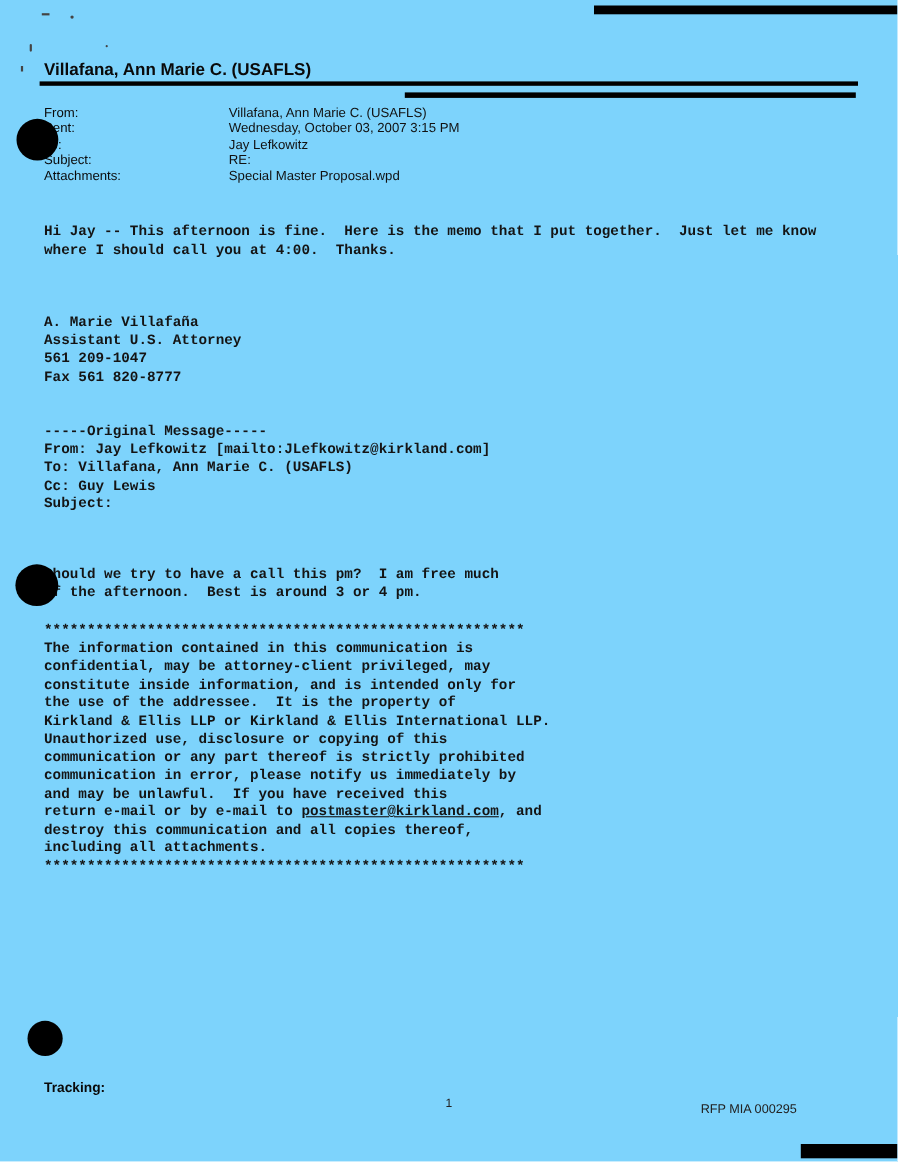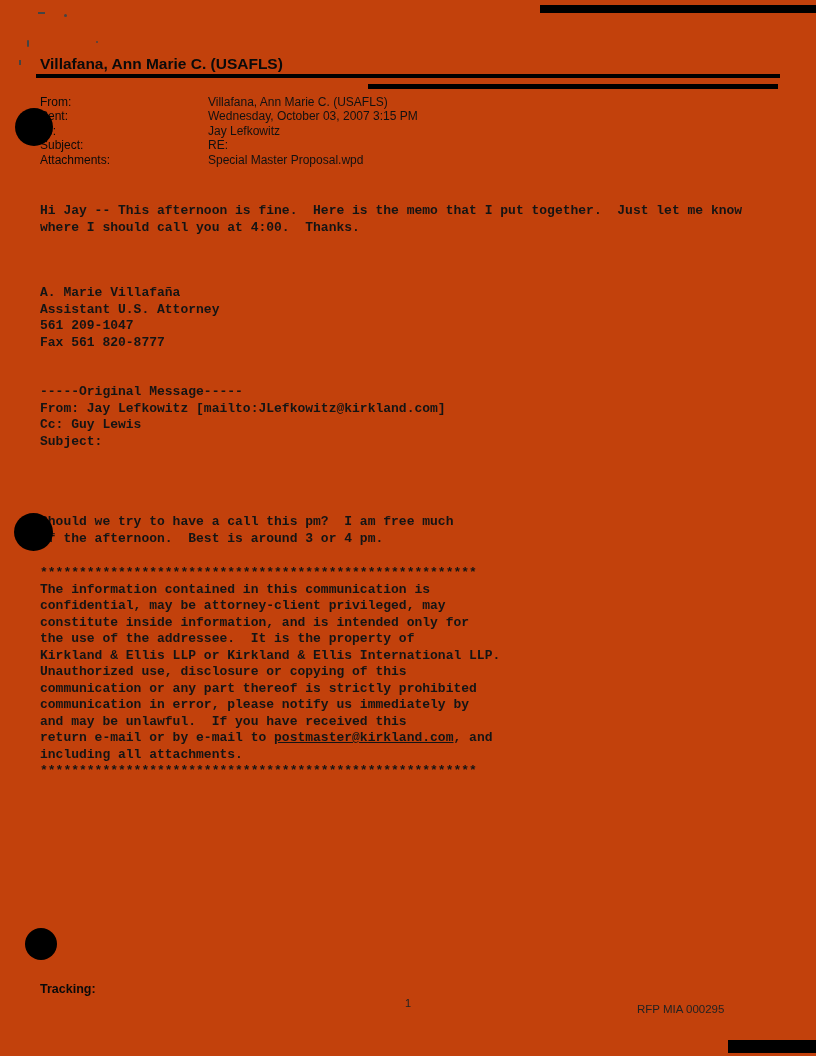--- a/index.html
+++ b/index.html
@@ -1,19 +1,19 @@
 <!DOCTYPE html>
 <html><head>
 <meta charset="utf-8">
 <style>
   html,body{margin:0;padding:0;background:#ffffff;}
   .page{
     position:relative;
     width:816px;height:1056px;
-    background:#c2410c;
+    background:#7dd3fc;
     overflow:hidden;
     font-family:"Liberation Sans", sans-serif;
     color:#000;
   }
   
   .bar{position:absolute;background:#000;}
   .speck{position:absolute;background:#444;}
   .redaction{position:absolute;background:#000;border-radius:50%;}
   
   .doc-title{
@@ -86,20 +86,21 @@
   <div class="mono-block" style="top:285px;">
     <div>A. Marie Villafaña</div>
     <div>Assistant U.S. Attorney</div>
     <div>561 209-1047</div>
     <div>Fax 561 820-8777</div>
   </div>
 
   <div class="mono-block" style="top:384px;">
     <div>-----Original Message-----</div>
     <div>From: Jay Lefkowitz [mailto:JLefkowitz@kirkland.com]</div>
+    <div>To: Villafana, Ann Marie C. (USAFLS)</div>
     <div>Cc: Guy Lewis</div>
     <div>Subject:</div>
   </div>
 
   <div class="mono-block" style="top:514px;">
     <div>Should we try to have a call this pm?  I am free much</div>
     <div>of the afternoon.  Best is around 3 or 4 pm.</div>
   </div>
 
   <div class="redaction" style="left:14px;top:513px;width:39px;height:38px;"></div>
@@ -109,20 +110,21 @@
     <div>The information contained in this communication is</div>
     <div>confidential, may be attorney-client privileged, may</div>
     <div>constitute inside information, and is intended only for</div>
     <div>the use of the addressee.  It is the property of</div>
     <div>Kirkland &amp; Ellis LLP or Kirkland &amp; Ellis International LLP.</div>
     <div>Unauthorized use, disclosure or copying of this</div>
     <div>communication or any part thereof is strictly prohibited</div>
     <div>communication in error, please notify us immediately by</div>
     <div>and may be unlawful.  If you have received this</div>
     <div><span>return e-mail or by e-mail to </span><span class="email-link">postmaster@kirkland.com</span><span>, and</span></div>
+    <div>destroy this communication and all copies thereof,</div>
     <div>including all attachments.</div>
     <div>********************************************************</div>
   </div>
 
   <div class="redaction" style="left:25px;top:928px;width:32px;height:32px;"></div>
 
   <div class="tracking">Tracking:</div>
   <div class="page-num">1</div>
   <div class="bates">RFP MIA 000295</div>
 

